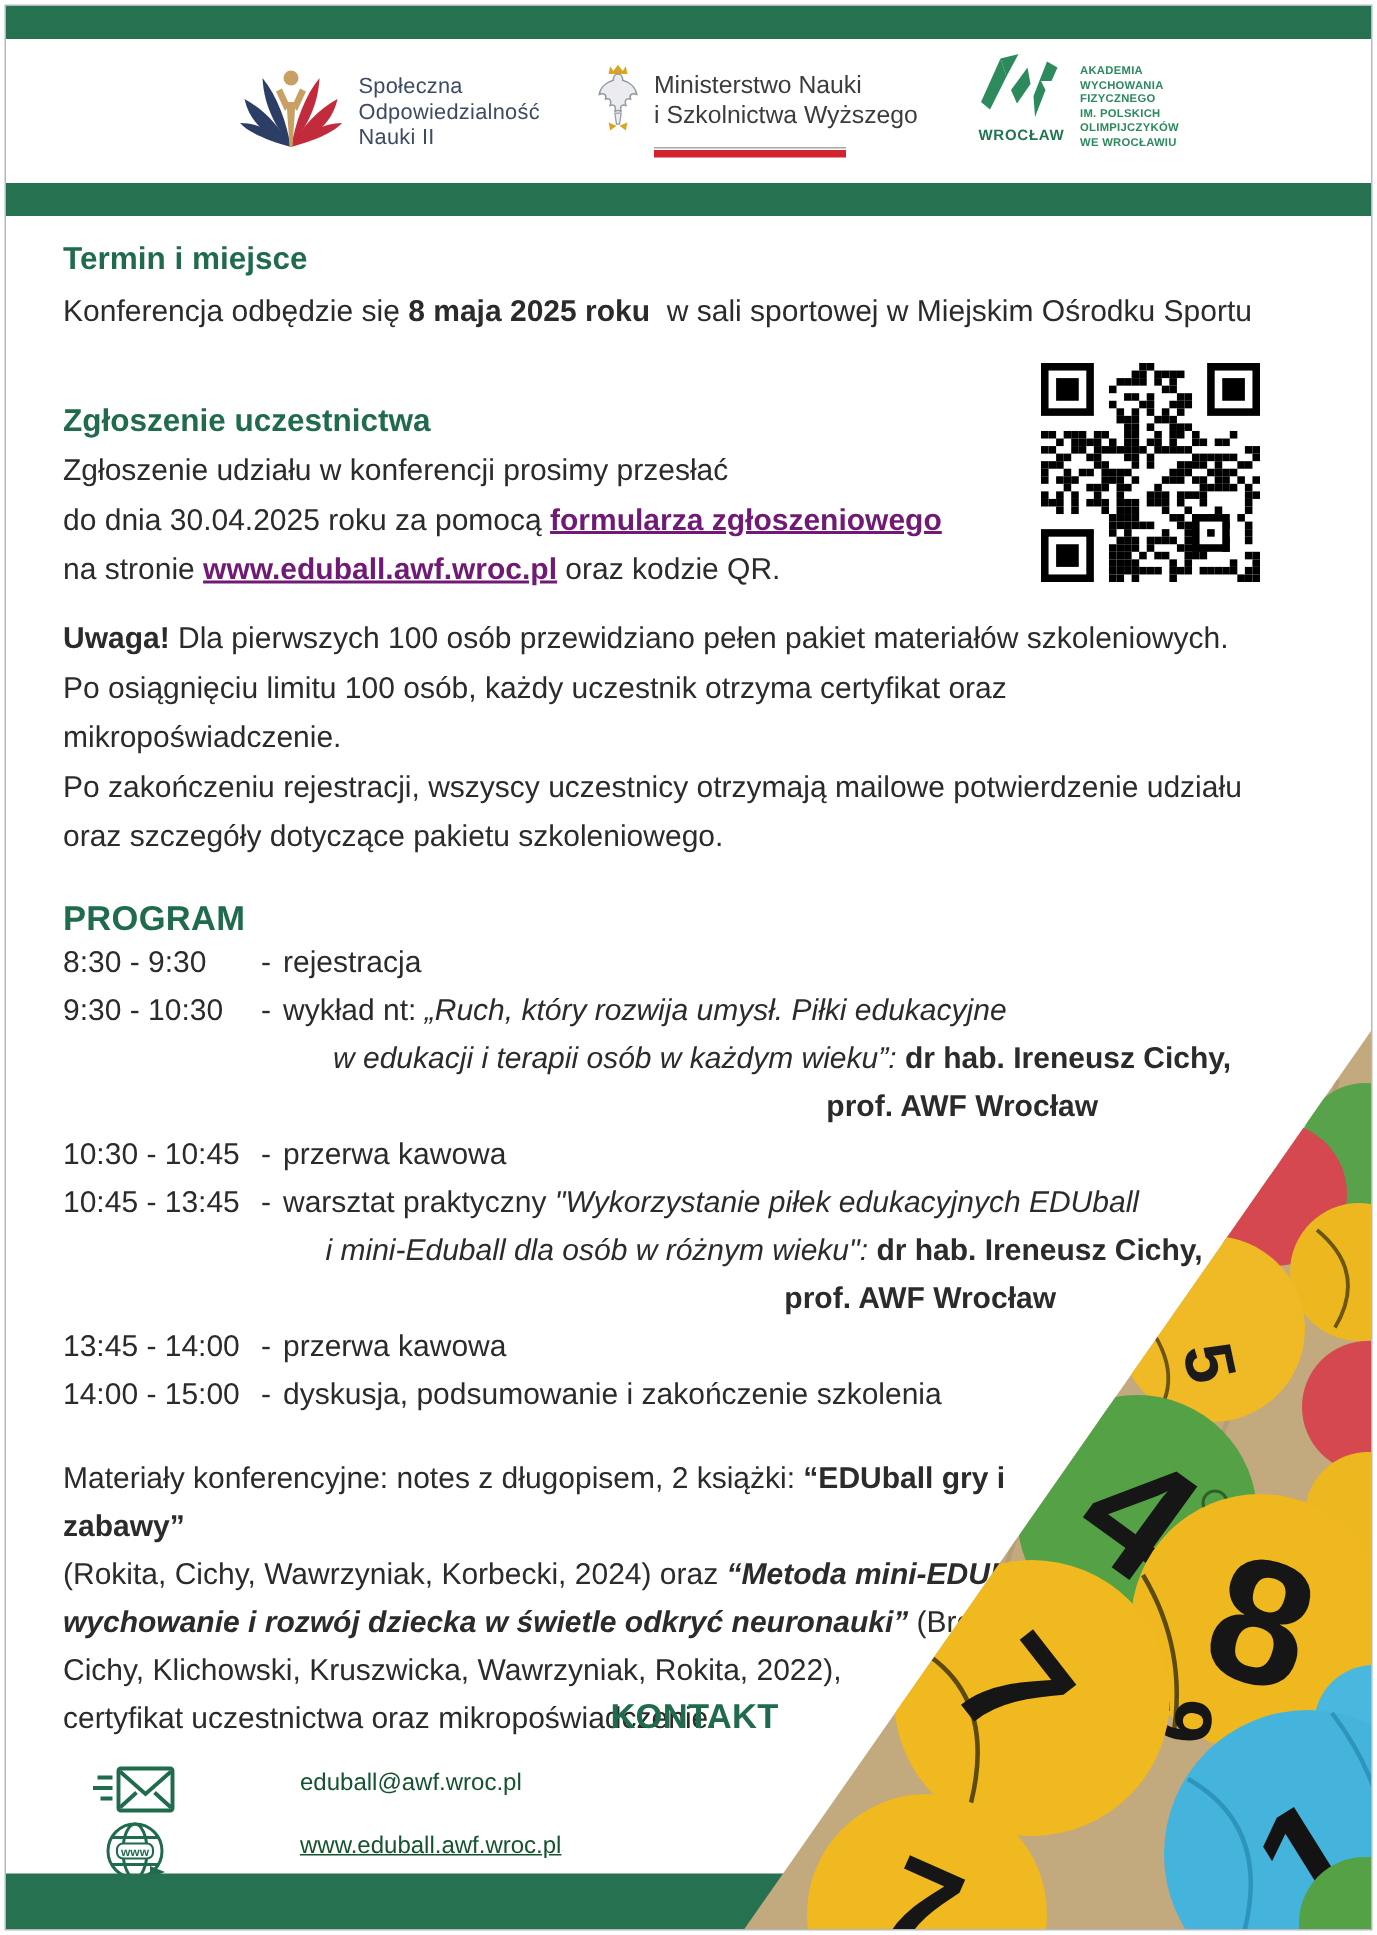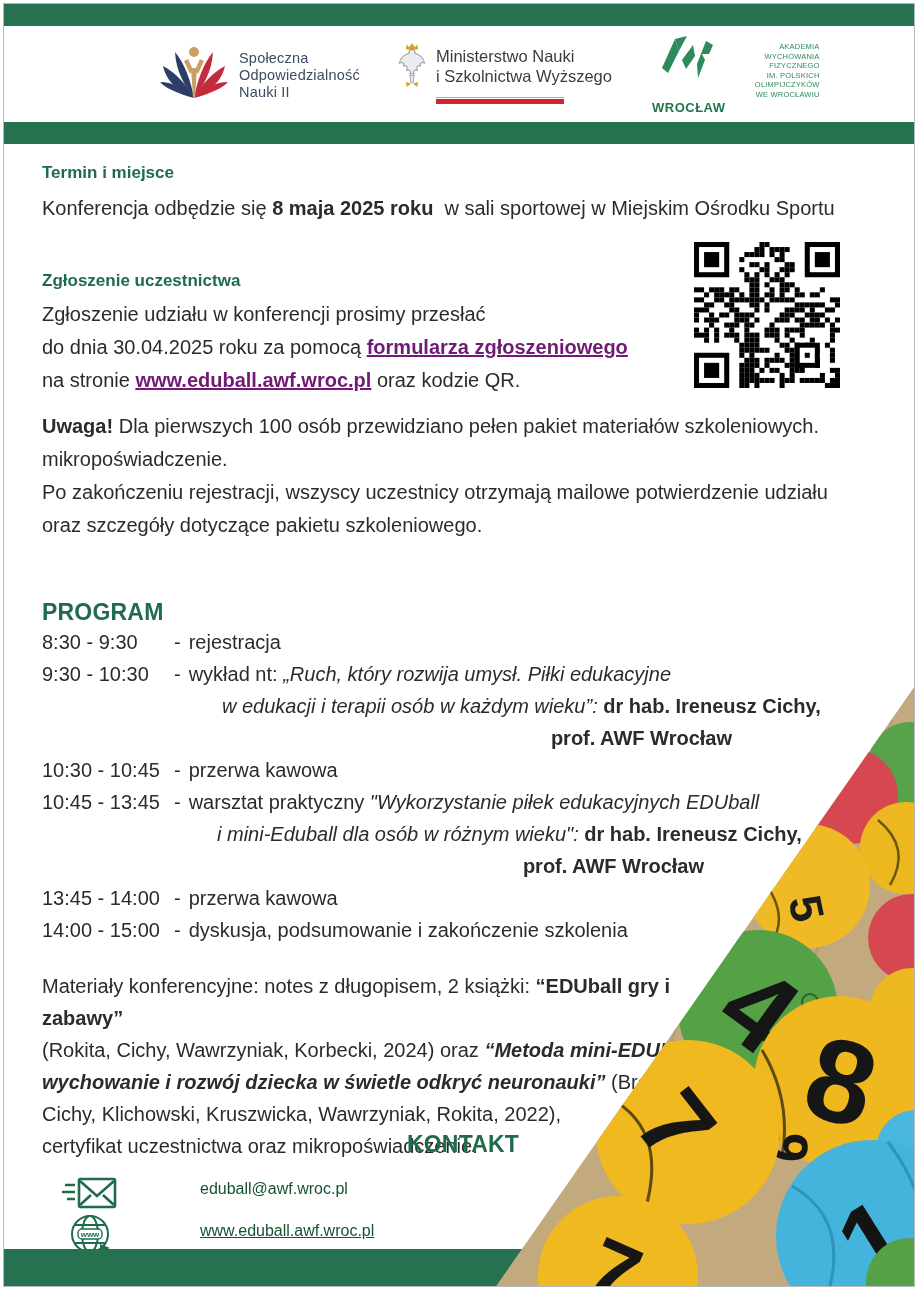--- a/index.html
+++ b/index.html
@@ -15,25 +15,25 @@
   .logo{position:absolute;display:flex;align-items:center;gap:10px;}
   .logo-son{left:155px;top:16px;}
   .logo-son .txt{font-size:14.5px;line-height:17px;color:#3d4a63;letter-spacing:.2px;}
   .logo-min{left:392px;top:14px;flex-direction:column;align-items:flex-start;gap:0;}
   .minrow{display:flex;align-items:center;gap:8px;}
   .logo-min .txt{font-size:16.5px;line-height:20px;color:#3c3c3c;}
   .minbar{margin-top:5px;margin-left:40px;width:128px;border-top:1px solid #a9a9a9;}
   .minbar .red{height:5px;background:#d2232e;margin-top:1px;}
   .logo-awf{left:648px;top:10px;align-items:flex-start;}
   .awf-left{display:flex;flex-direction:column;align-items:center;}
-  .awf-city{font-size:13px;font-weight:bold;color:#21764e;letter-spacing:.5px;margin-top:16px;}
-  .awf-lines{width:84px;text-align:right;font-size:7.5px;line-height:9.6px;font-weight:normal;color:#2c8a5c;letter-spacing:.2px;margin-top:6px;}
+  .awf-city{font-size:10px;font-weight:bold;color:#21764e;letter-spacing:.5px;margin-top:0;}
+  .awf-lines{width:84px;text-align:left;font-size:7.5px;line-height:9.6px;font-weight:bold;color:#2c8a5c;letter-spacing:.2px;margin-top:6px;}
   
   .sec{position:absolute;left:38px;width:842px;font-size:20px;line-height:33px;color:#2b2b2b;}
-  .h2{font-size:17px;font-weight:bold;color:#1f6b4c;line-height:26px;}
+  .h2{font-size:21px;font-weight:bold;color:#1f6b4c;line-height:26px;}
   .h1{font-size:23px;font-weight:bold;color:#1f6b4c;line-height:28px;letter-spacing:.2px;}
   .b{font-weight:bold;}
   .it{font-style:italic;}
   .bi{font-weight:bold;font-style:italic;}
   .glink{color:#701a75;font-weight:bold;text-decoration:underline;cursor:pointer;}
   .line{display:block;}
   
   .prog .line{line-height:32px;}
   .ptime{display:inline-block;min-width:132px;}
   .psep{display:inline-block;margin-right:8px;}
@@ -459,20 +459,21 @@
             <rect x="10" y="120" width="15" height="15"></rect>
             <rect x="100" y="100" width="25" height="25"></rect>
             <rect fill="#fff" x="105" y="105" width="15" height="15"></rect>
             <rect x="110" y="110" width="5" height="5"></rect>
           </g>
         </svg>
   </div>
 
   <div class="sec" style="top:406px;">
     <span class="line"><span class="b">Uwaga!</span><span> Dla pierwszych 100 osób przewidziano pełen pakiet materiałów szkoleniowych.</span></span>
+    <span class="line">Po osiągnięciu limitu 100 osób, każdy uczestnik otrzyma certyfikat oraz</span>
     <span class="line">mikropoświadczenie.</span>
     <span class="line">Po zakończeniu rejestracji, wszyscy uczestnicy otrzymają mailowe potwierdzenie udziału</span>
     <span class="line">oraz szczegóły dotyczące pakietu szkoleniowego.</span>
   </div>
 
   <div class="sec prog" style="top:594px;">
     <div class="h1">PROGRAM</div>
     <div style="">
       <span class="line"><span class="ptime">8:30 - 9:30</span><span class="psep">-</span><span>rejestracja</span></span>
       <span class="line"><span class="ptime">9:30 - 10:30</span><span class="psep">-</span><span>wykład nt: </span><span class="it">„Ruch, który rozwija umysł. Piłki edukacyjne</span></span>

